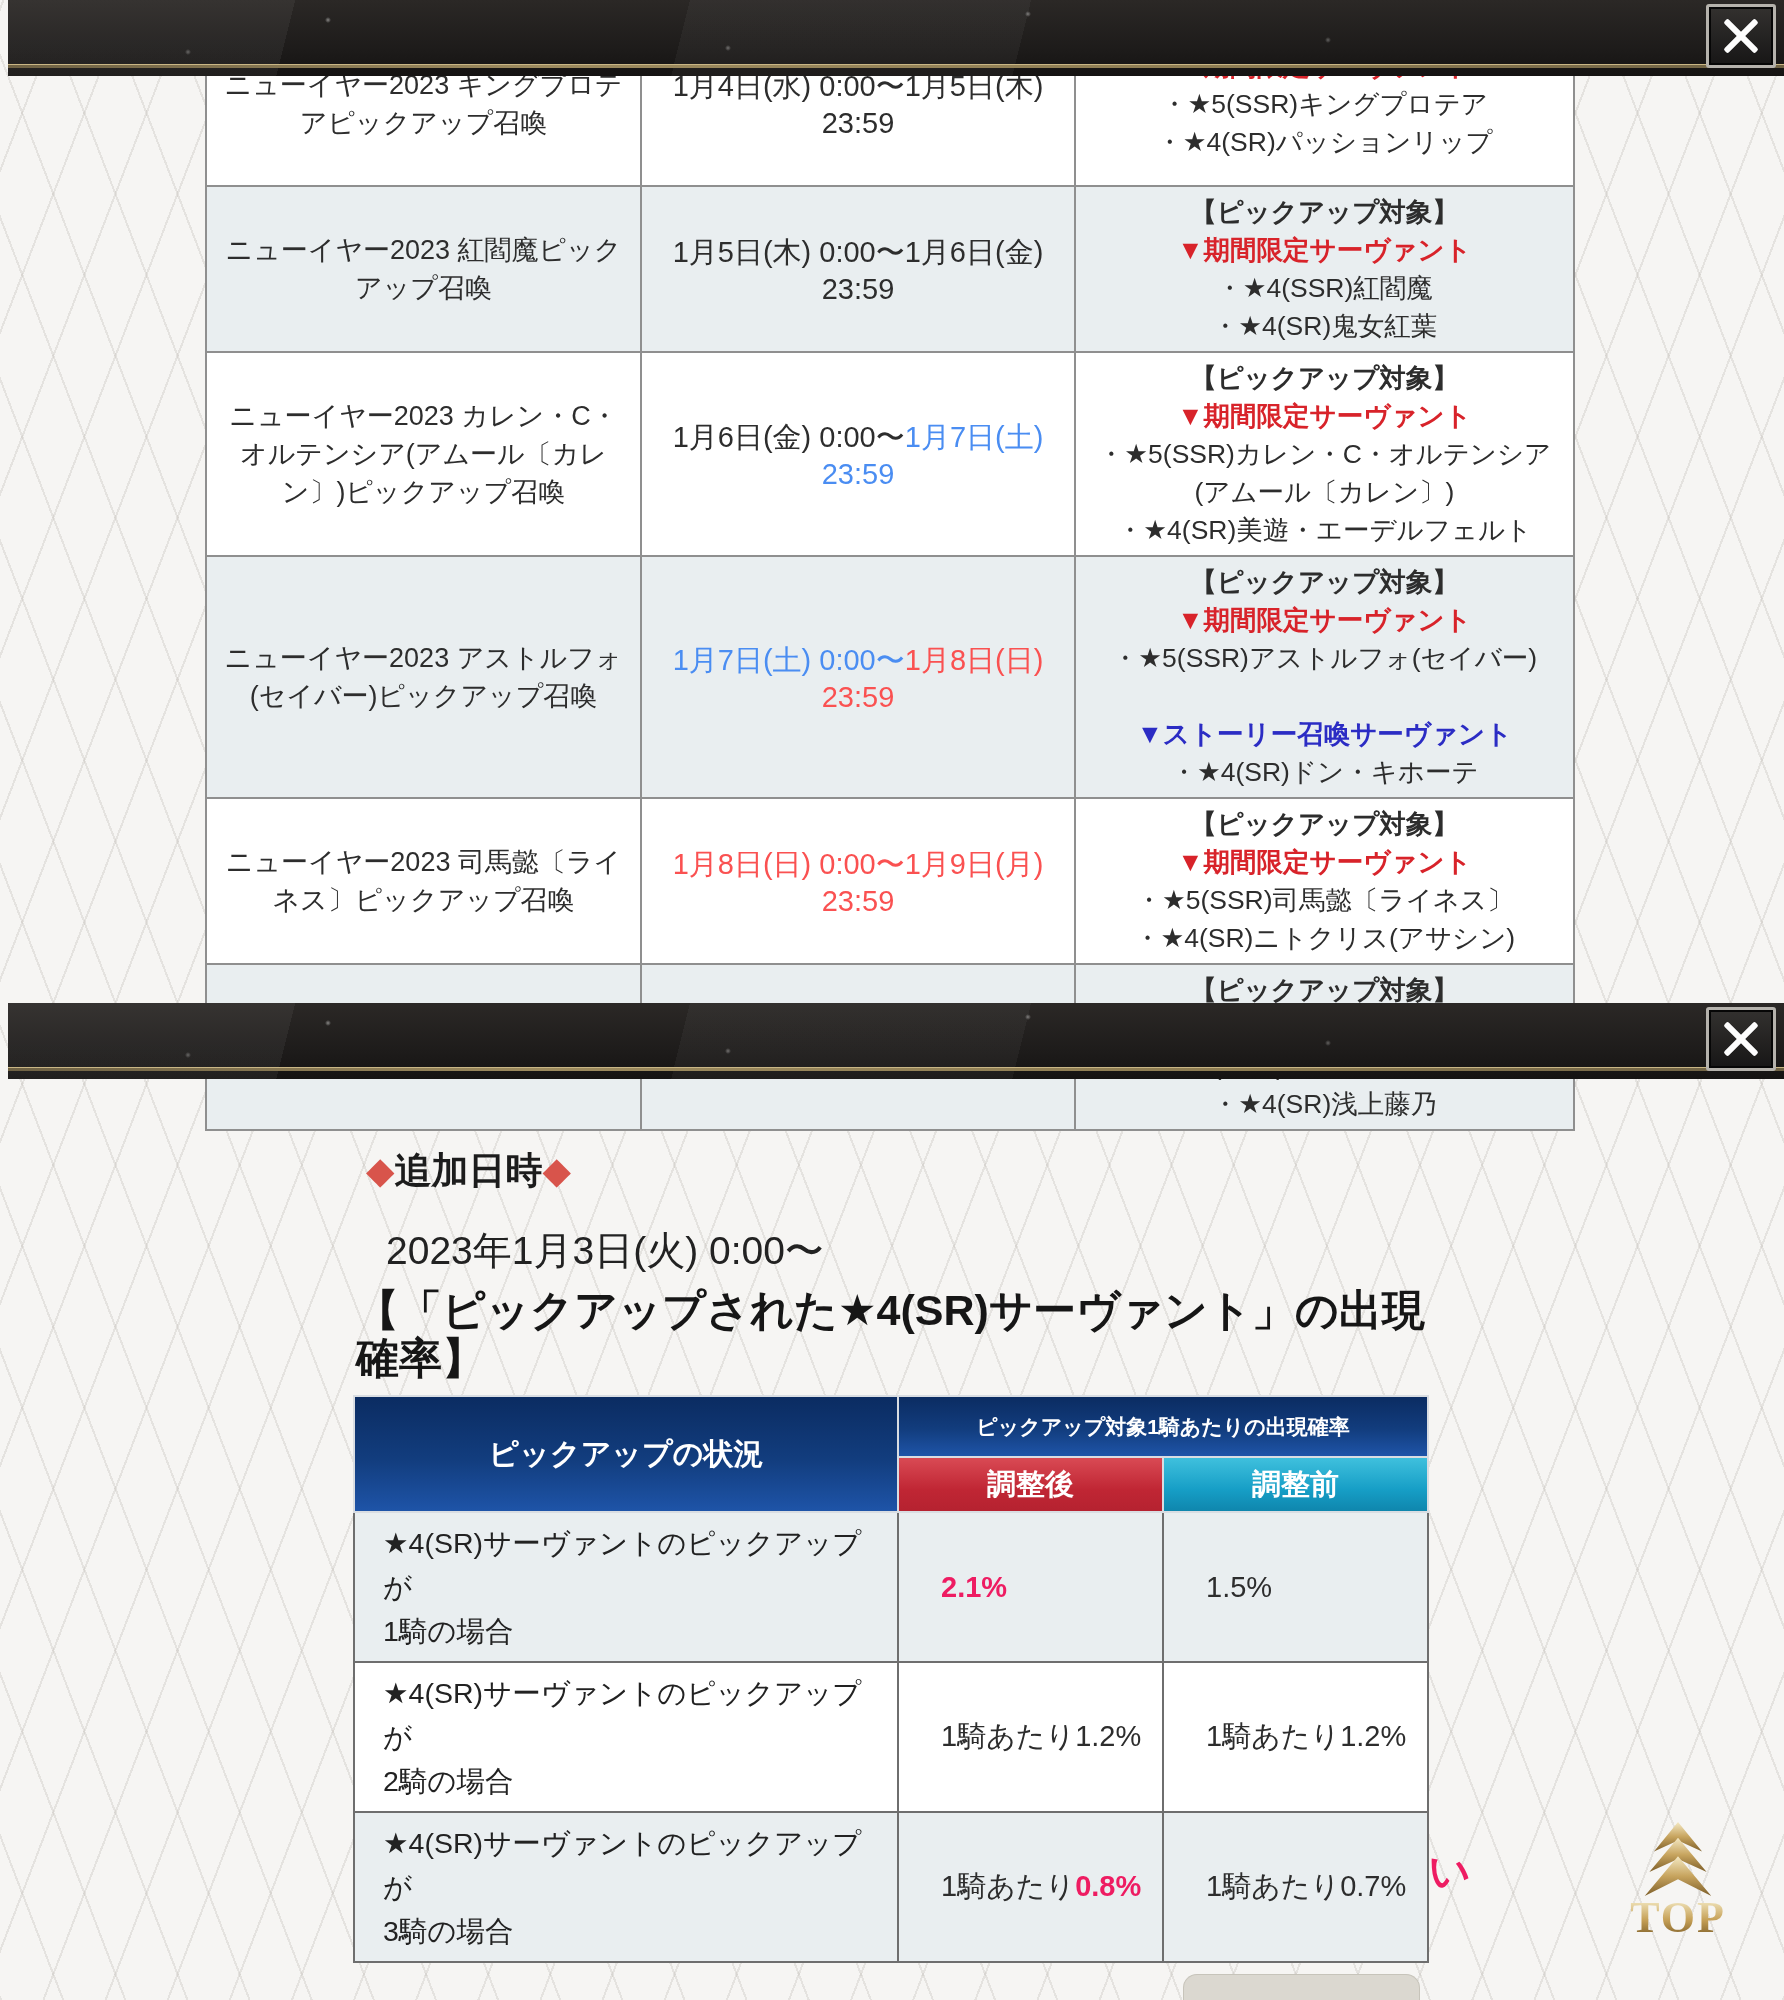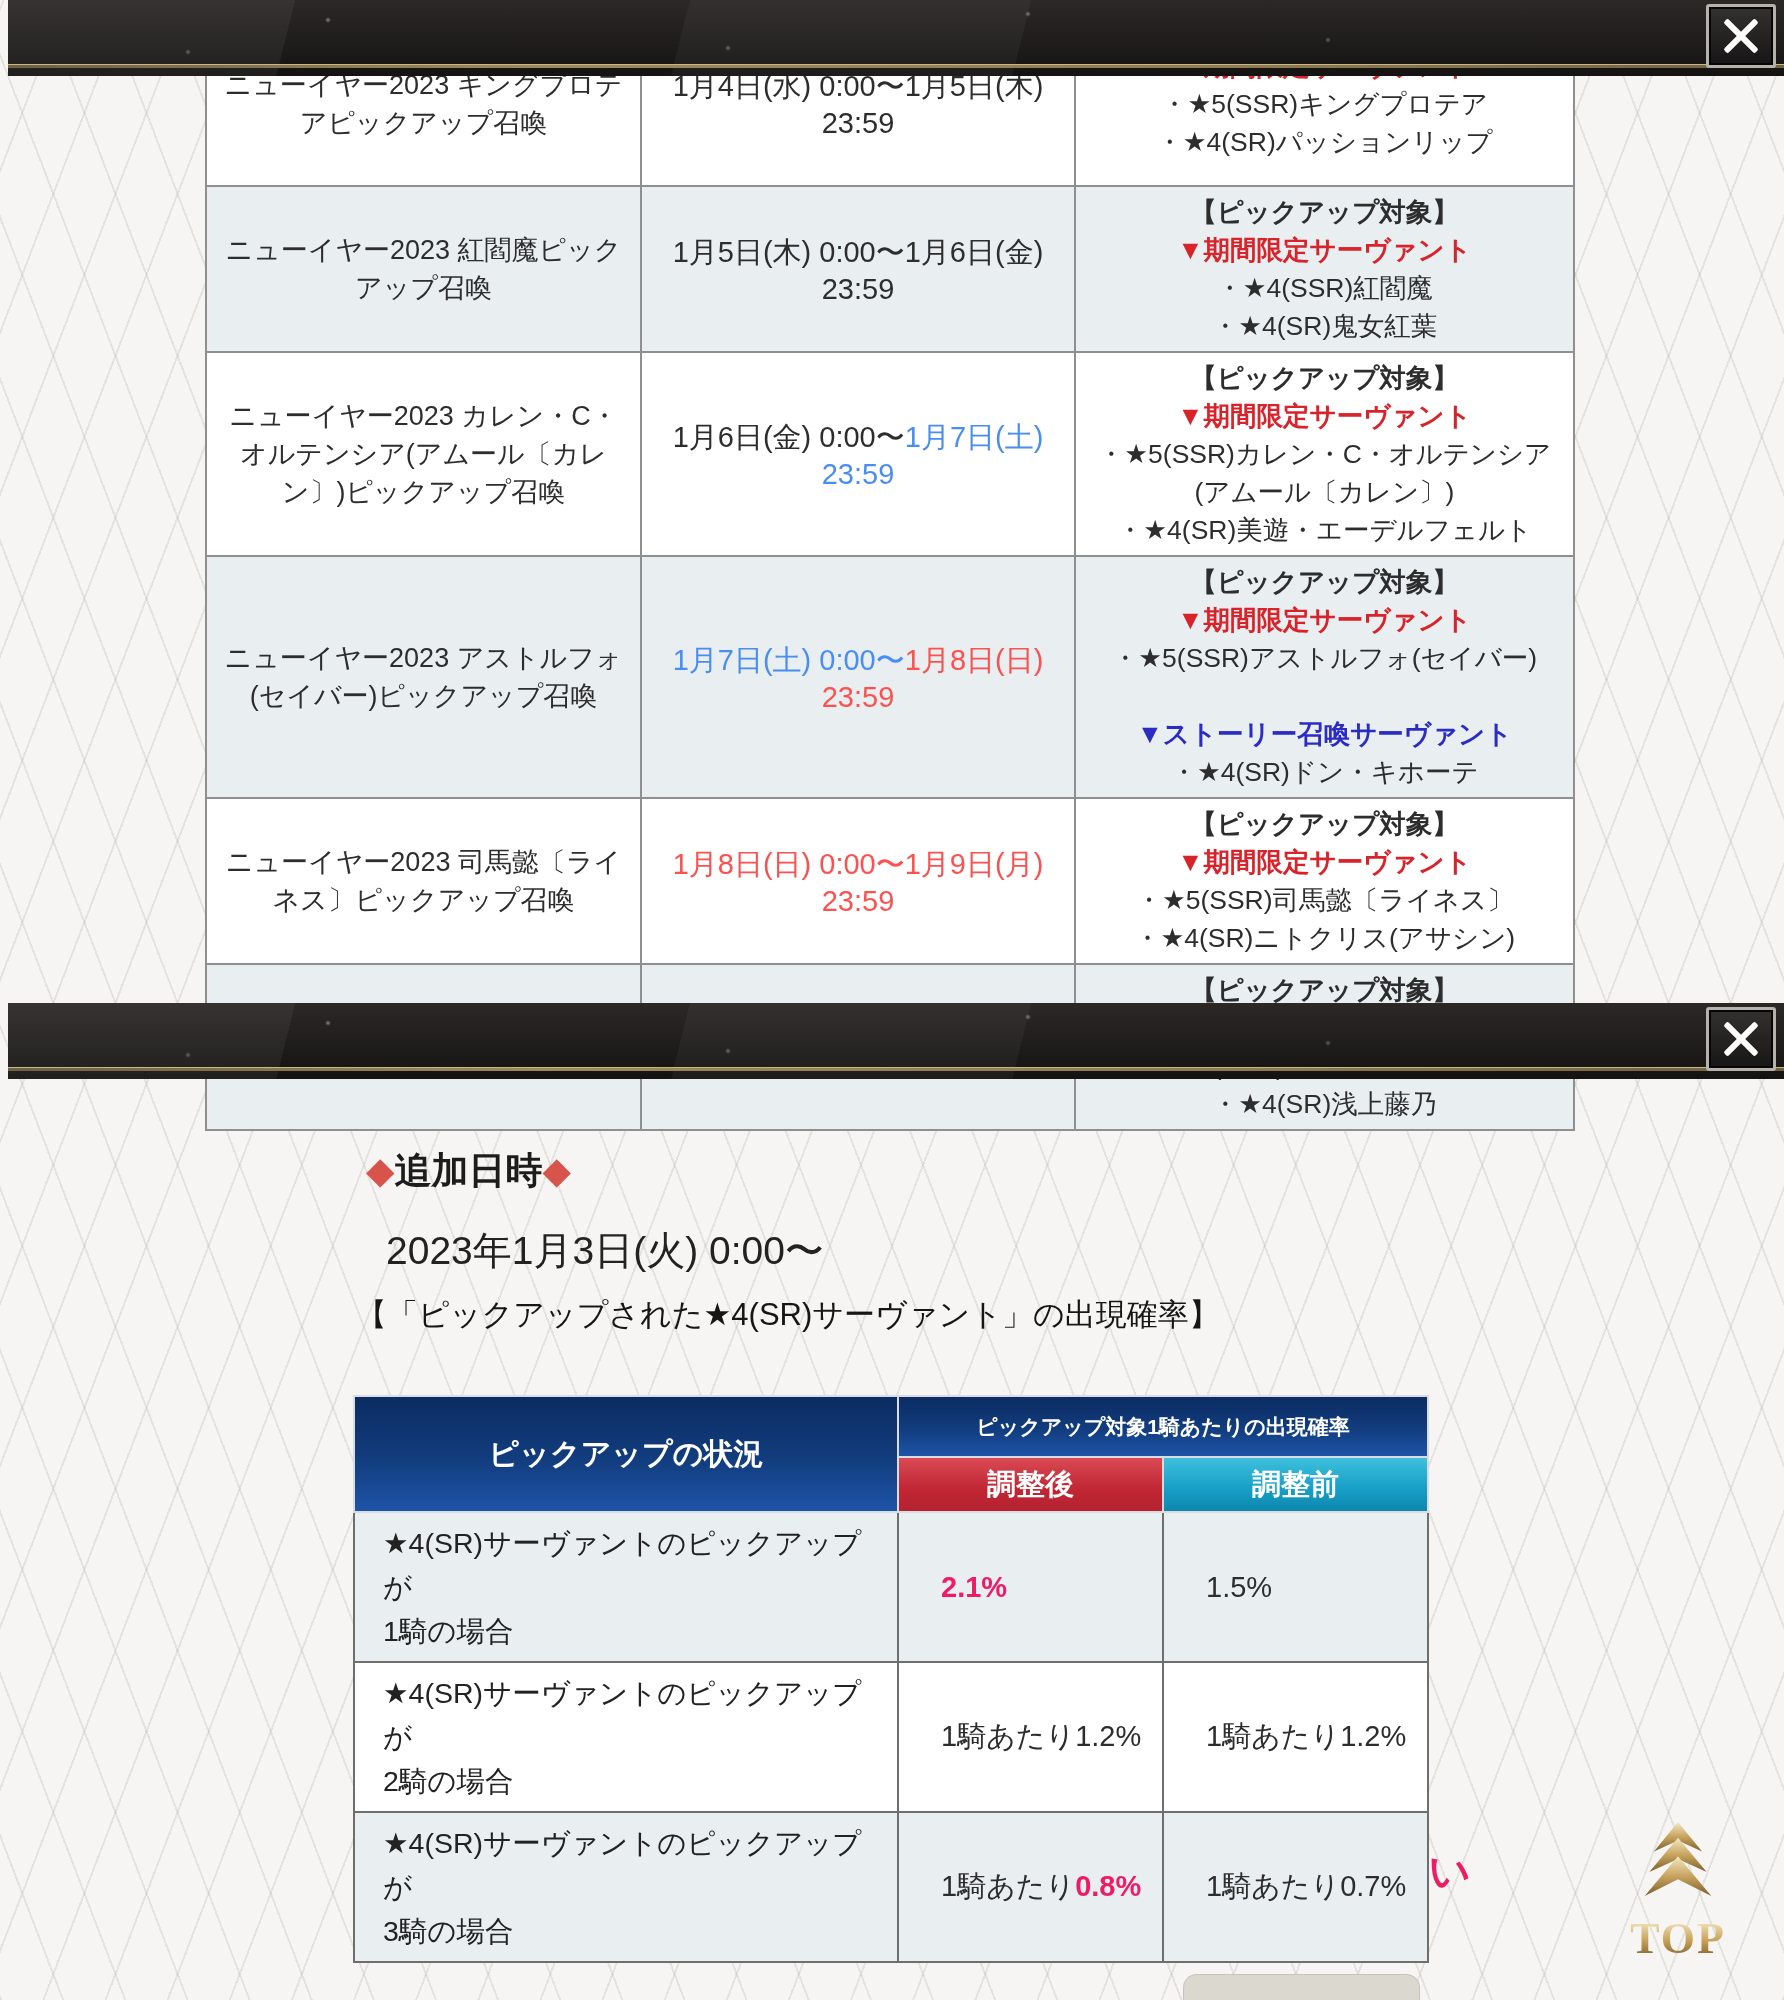--- a/index.html
+++ b/index.html
@@ -55,21 +55,21 @@
   .c-r{color:#d8232a;}
   .c-u{color:#2b2cc4;}
   .c-db{color:#4a8df2;}
   .c-dr{color:#fa5151;}
   .c-p{color:#ee1c62;}
   
   .clipped-line{position:absolute;left:374px;top:1056px;z-index:4;font-size:38px;line-height:46px;color:#333;}
   .added-heading{position:absolute;left:366px;top:1146px;font-size:37px;font-weight:bold;color:#1c1c1c;z-index:4;}
   .added-heading .dia{color:#d8544b;}
   .added-date{position:absolute;left:386px;top:1224px;font-size:39px;color:#222;z-index:4;}
-  .rate-heading{position:absolute;left:356px;top:1286px;width:1080px;font-size:31px;line-height:58px;font-weight:normal;color:#161616;z-index:4;}
+  .rate-heading{position:absolute;left:356px;top:1286px;width:1080px;font-size:43px;line-height:48px;font-weight:bold;color:#161616;z-index:4;}
   
   table.prob{
     position:absolute;left:353px;top:1395px;width:1076px;z-index:5;
     border-collapse:collapse;table-layout:fixed;background:#fff;
     border:2px solid #565656;
   }
   table.prob th{font-weight:bold;color:#ffffff;text-align:center;border:2px solid #d9dde2;}
   th.h-status{width:540px;font-size:30px;background:linear-gradient(180deg,#0b2c62,#123d7e 55%,#1e54a8);}
   th.h-span{font-size:21px;height:57px;background:linear-gradient(180deg,#0b2c62,#123d7e 55%,#1e54a8);}
   th.h-after{width:269px;font-size:29px;height:51px;background:linear-gradient(180deg,#d94a54,#c02634 60%,#b52230);}
@@ -83,21 +83,21 @@
     position:absolute;left:370px;top:1843px;width:1140px;z-index:4;
     font-size:41px;line-height:57px;font-weight:bold;color:#ee1c62;
     padding-left:44px;text-indent:-44px;box-sizing:border-box;
   }
   .top-btn{position:absolute;left:1608px;top:1822px;width:140px;text-align:center;z-index:6;cursor:pointer;}
   .top-btn svg{display:block;margin:0 auto;width:116px;height:74px;}
   .top-label{
     display:block;font-family:"Liberation Serif","DejaVu Serif",serif;
     font-size:44px;font-weight:bold;letter-spacing:2px;line-height:44px;
     background:linear-gradient(180deg,#f1e5bd 10%,#c59f55 55%,#7c5d28 95%);
-    -webkit-background-clip:text;background-clip:text;color:transparent;margin-top:21px;
+    -webkit-background-clip:text;background-clip:text;color:transparent;
   }
   .partial-btn{
     position:absolute;left:1183px;top:1974px;width:235px;height:26px;z-index:3;
     background:#dbd8d0;border:1px solid #c7c4ba;border-bottom:none;border-radius:14px 14px 0 0;
   }
 </style>
 </head>
 <body>
 
 <div class="stage">

